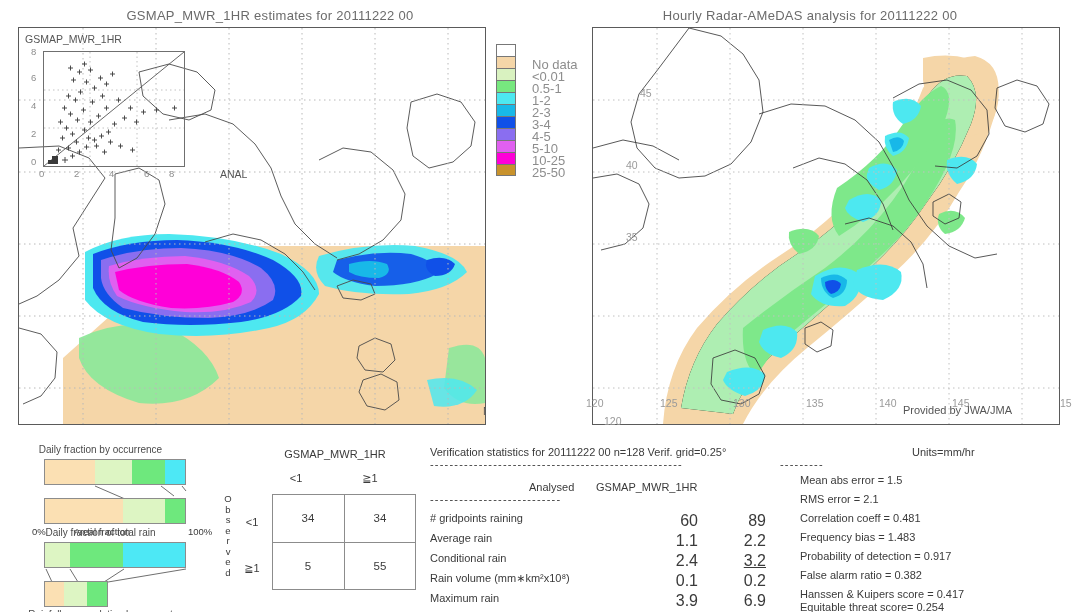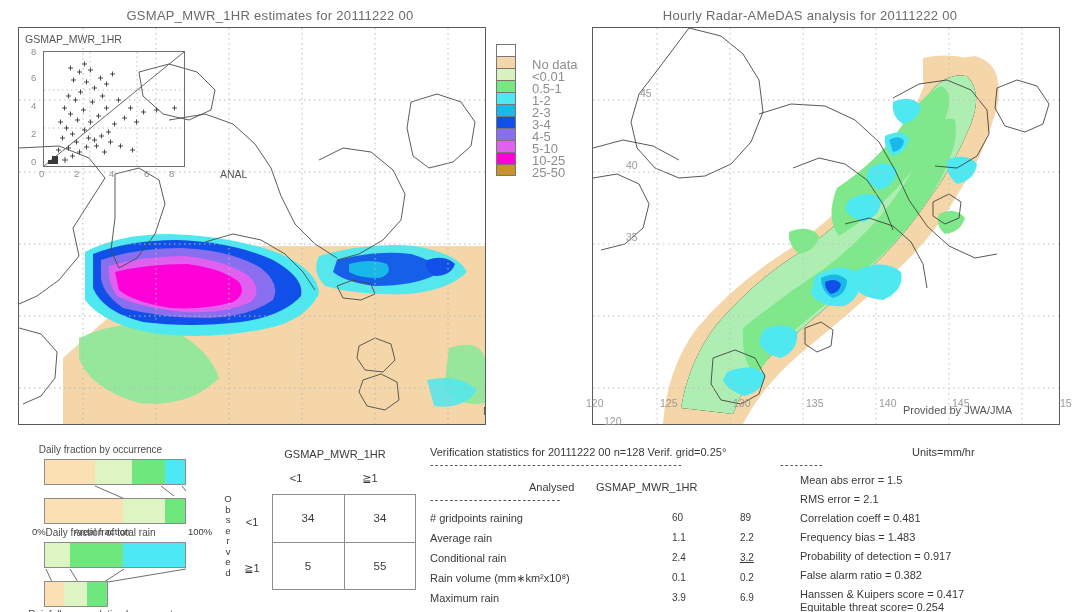--- a/index.html
+++ b/index.html
@@ -26,21 +26,21 @@
   .fax{position:absolute;font-size:9.5px;color:#3a3a3a;}
   
   .ct{position:absolute;}
   .ctbox{position:absolute;border:1px solid #8c8c8c;box-sizing:border-box;}
   .ctcell{position:absolute;font-size:11.5px;color:#3a3a3a;text-align:center;}
   .cthdr{position:absolute;font-size:11px;color:#3a3a3a;text-align:center;}
   .obsv{position:absolute;font-size:9.5px;color:#3a3a3a;line-height:10.5px;text-align:center;width:12px;}
   
   .st{position:absolute;font-size:11px;color:#3a3a3a;white-space:nowrap;}
   .dash{position:absolute;font-size:11px;color:#3a3a3a;letter-spacing:1.2px;white-space:nowrap;}
-  .num{position:absolute;font-size:10px;color:#3a3a3a;text-align:left;}
+  .num{position:absolute;font-size:16px;color:#3a3a3a;text-align:right;}
   .credit{position:absolute;font-size:11px;color:#555;}
 </style>
 </head>
 <body>
 
 <div class="ttl" style="left:0;top:8px;width:540px;">GSMAP_MWR_1HR estimates for 20111222 00</div>
 
 <div class="mapbox" style="left:18px;top:27px;width:466px;height:396px;">
   <svg width="466" height="396" style="position:absolute;left:0;top:0;">
     <defs>

